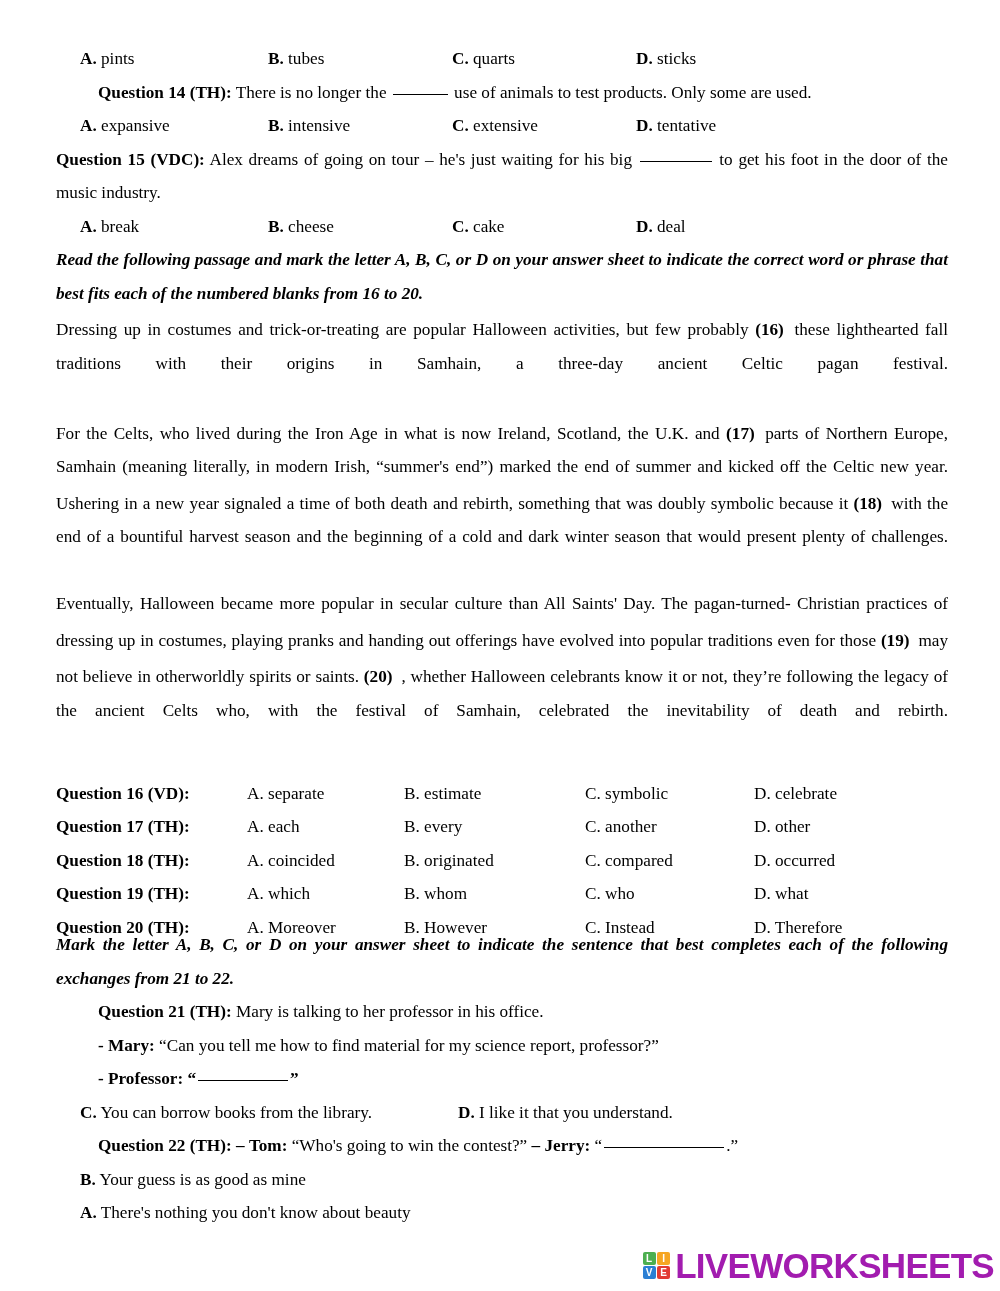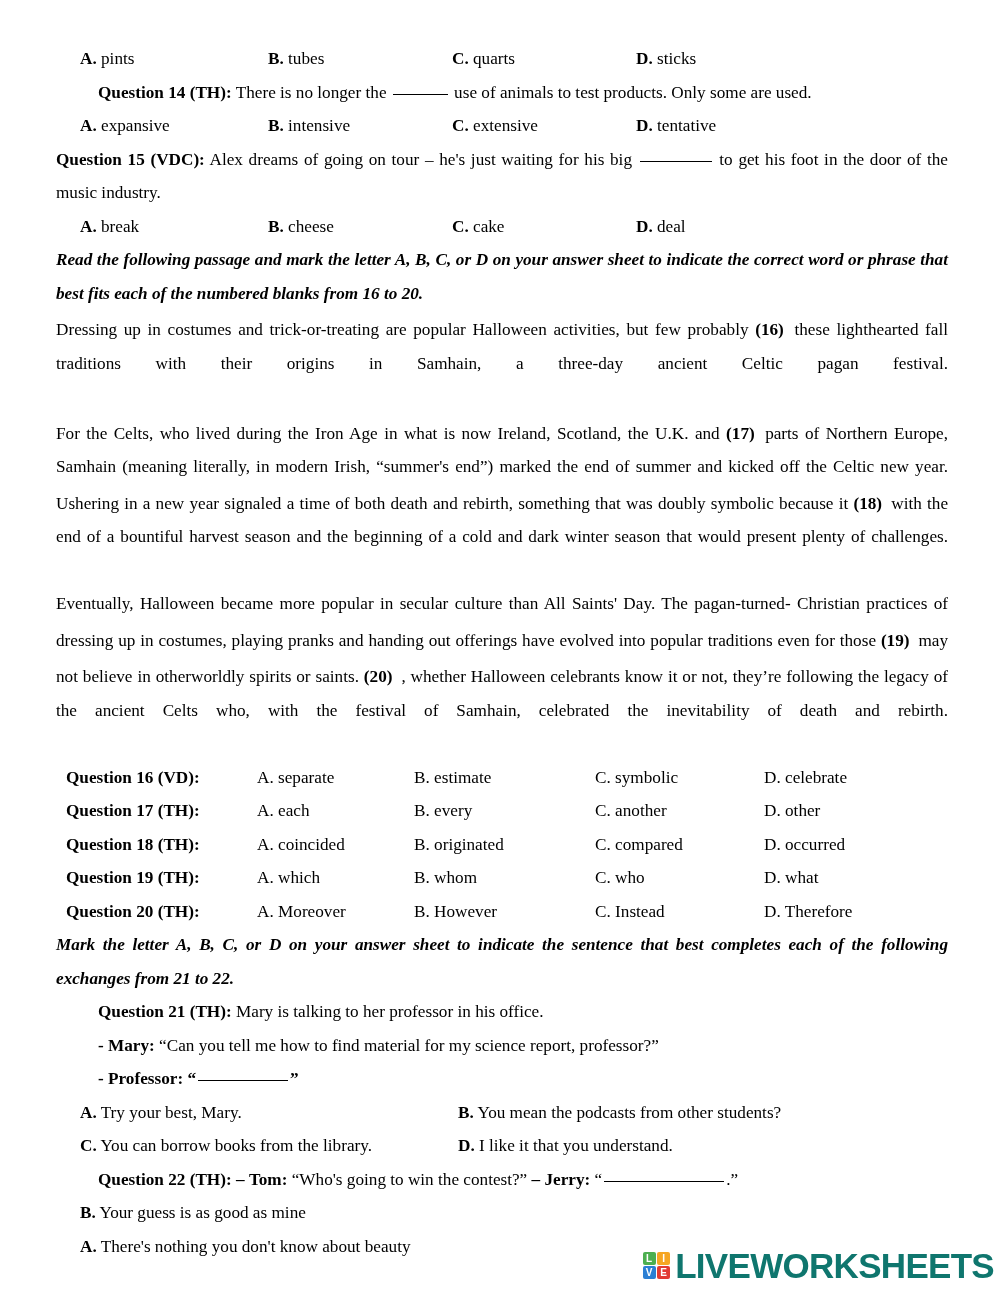--- a/index.html
+++ b/index.html
@@ -81,23 +81,22 @@
 
   
   .grid-row {
     position: relative;
     height: 33.5px;
     font-size: 17.2px;
     line-height: 33.5px;
   }
   .grid-row > span {
     position: absolute;
-    top: 0;
+    top: 16px;
     white-space: nowrap;
-    margin-left: 10px;
   }
   .g-label { left: 0px; font-weight: bold; }
   .g-a { left: 191px; }
   .g-b { left: 348px; }
   .g-c { left: 529px; }
   .g-d { left: 698px; }
 
   
   .opt2-row {
     position: relative;
@@ -242,37 +241,33 @@
       <span class="g-d"><span class="lab">D.</span> <span>Therefore</span></span>
     </div>
 
     <div class="instruction"><span>Mark the letter A, B, C, or D on your answer sheet to indicate the sentence that best completes each of the following exchanges from 21 to 22.</span></div>
 
     <div class="qline last-line"><span class="bold">Question 21 (TH):</span> <span>Mary is talking to her professor in his office.</span></div>
     <div class="qline last-line"><span class="bold">- Mary:</span> <span>“Can you tell me how to find material for my science report, professor?”</span></div>
     <div class="qline last-line"><span class="bold">- Professor:</span> <span class="bold">“</span><span class="blank blank-xl"></span><span class="bold">”</span></div>
 
     <div class="opt2-row">
-      <span class="opt d1"><span class="lab">A.</span> <span>Try your best, Mary.</span></span>
-      <span class="opt d2"><span class="lab">B.</span> <span>You mean the podcasts from other students?</span></span>
-    </div>
-    <div class="opt2-row">
       <span class="opt d2"><span class="lab">D.</span> <span>I like it that you understand.</span></span>
       <span class="opt d1"><span class="lab">C.</span> <span>You can borrow books from the library.</span></span>
     </div>
 
     <div class="qline last-line"><span class="bold">Question 22 (TH):</span> <span class="bold">–</span> <span class="bold">Tom:</span> <span>“Who's going to win the contest?”</span> <span class="bold">–</span> <span class="bold">Jerry:</span> <span>“</span><span class="blank blank-xxl"></span><span>.”</span></div>
 
     <div class="opt-single"><span class="bold">B.</span> <span>Your guess is as good as mine</span></div>
     <div class="opt-single"><span class="bold">A.</span> <span>There's nothing you don't know about beauty</span></div>
 
   </div>
 
   <div class="footer">
     <div class="logo-tiles">
       <div class="tile" style="background: rgb(76, 175, 80);"><span>L</span></div>
       <div class="tile" style="background: rgb(246, 166, 35);"><span>I</span></div>
       <div class="tile" style="background: rgb(43, 127, 212);"><span>V</span></div>
       <div class="tile" style="background: rgb(226, 59, 51);"><span>E</span></div>
     </div>
-    <div class="logo-word" style="color: #0f766e;">LIVEWORKSHEETS</div>
+    <div class="logo-word" style="color: #a21caf;">LIVEWORKSHEETS</div>
   </div>
 </div>
 
 </body></html>

